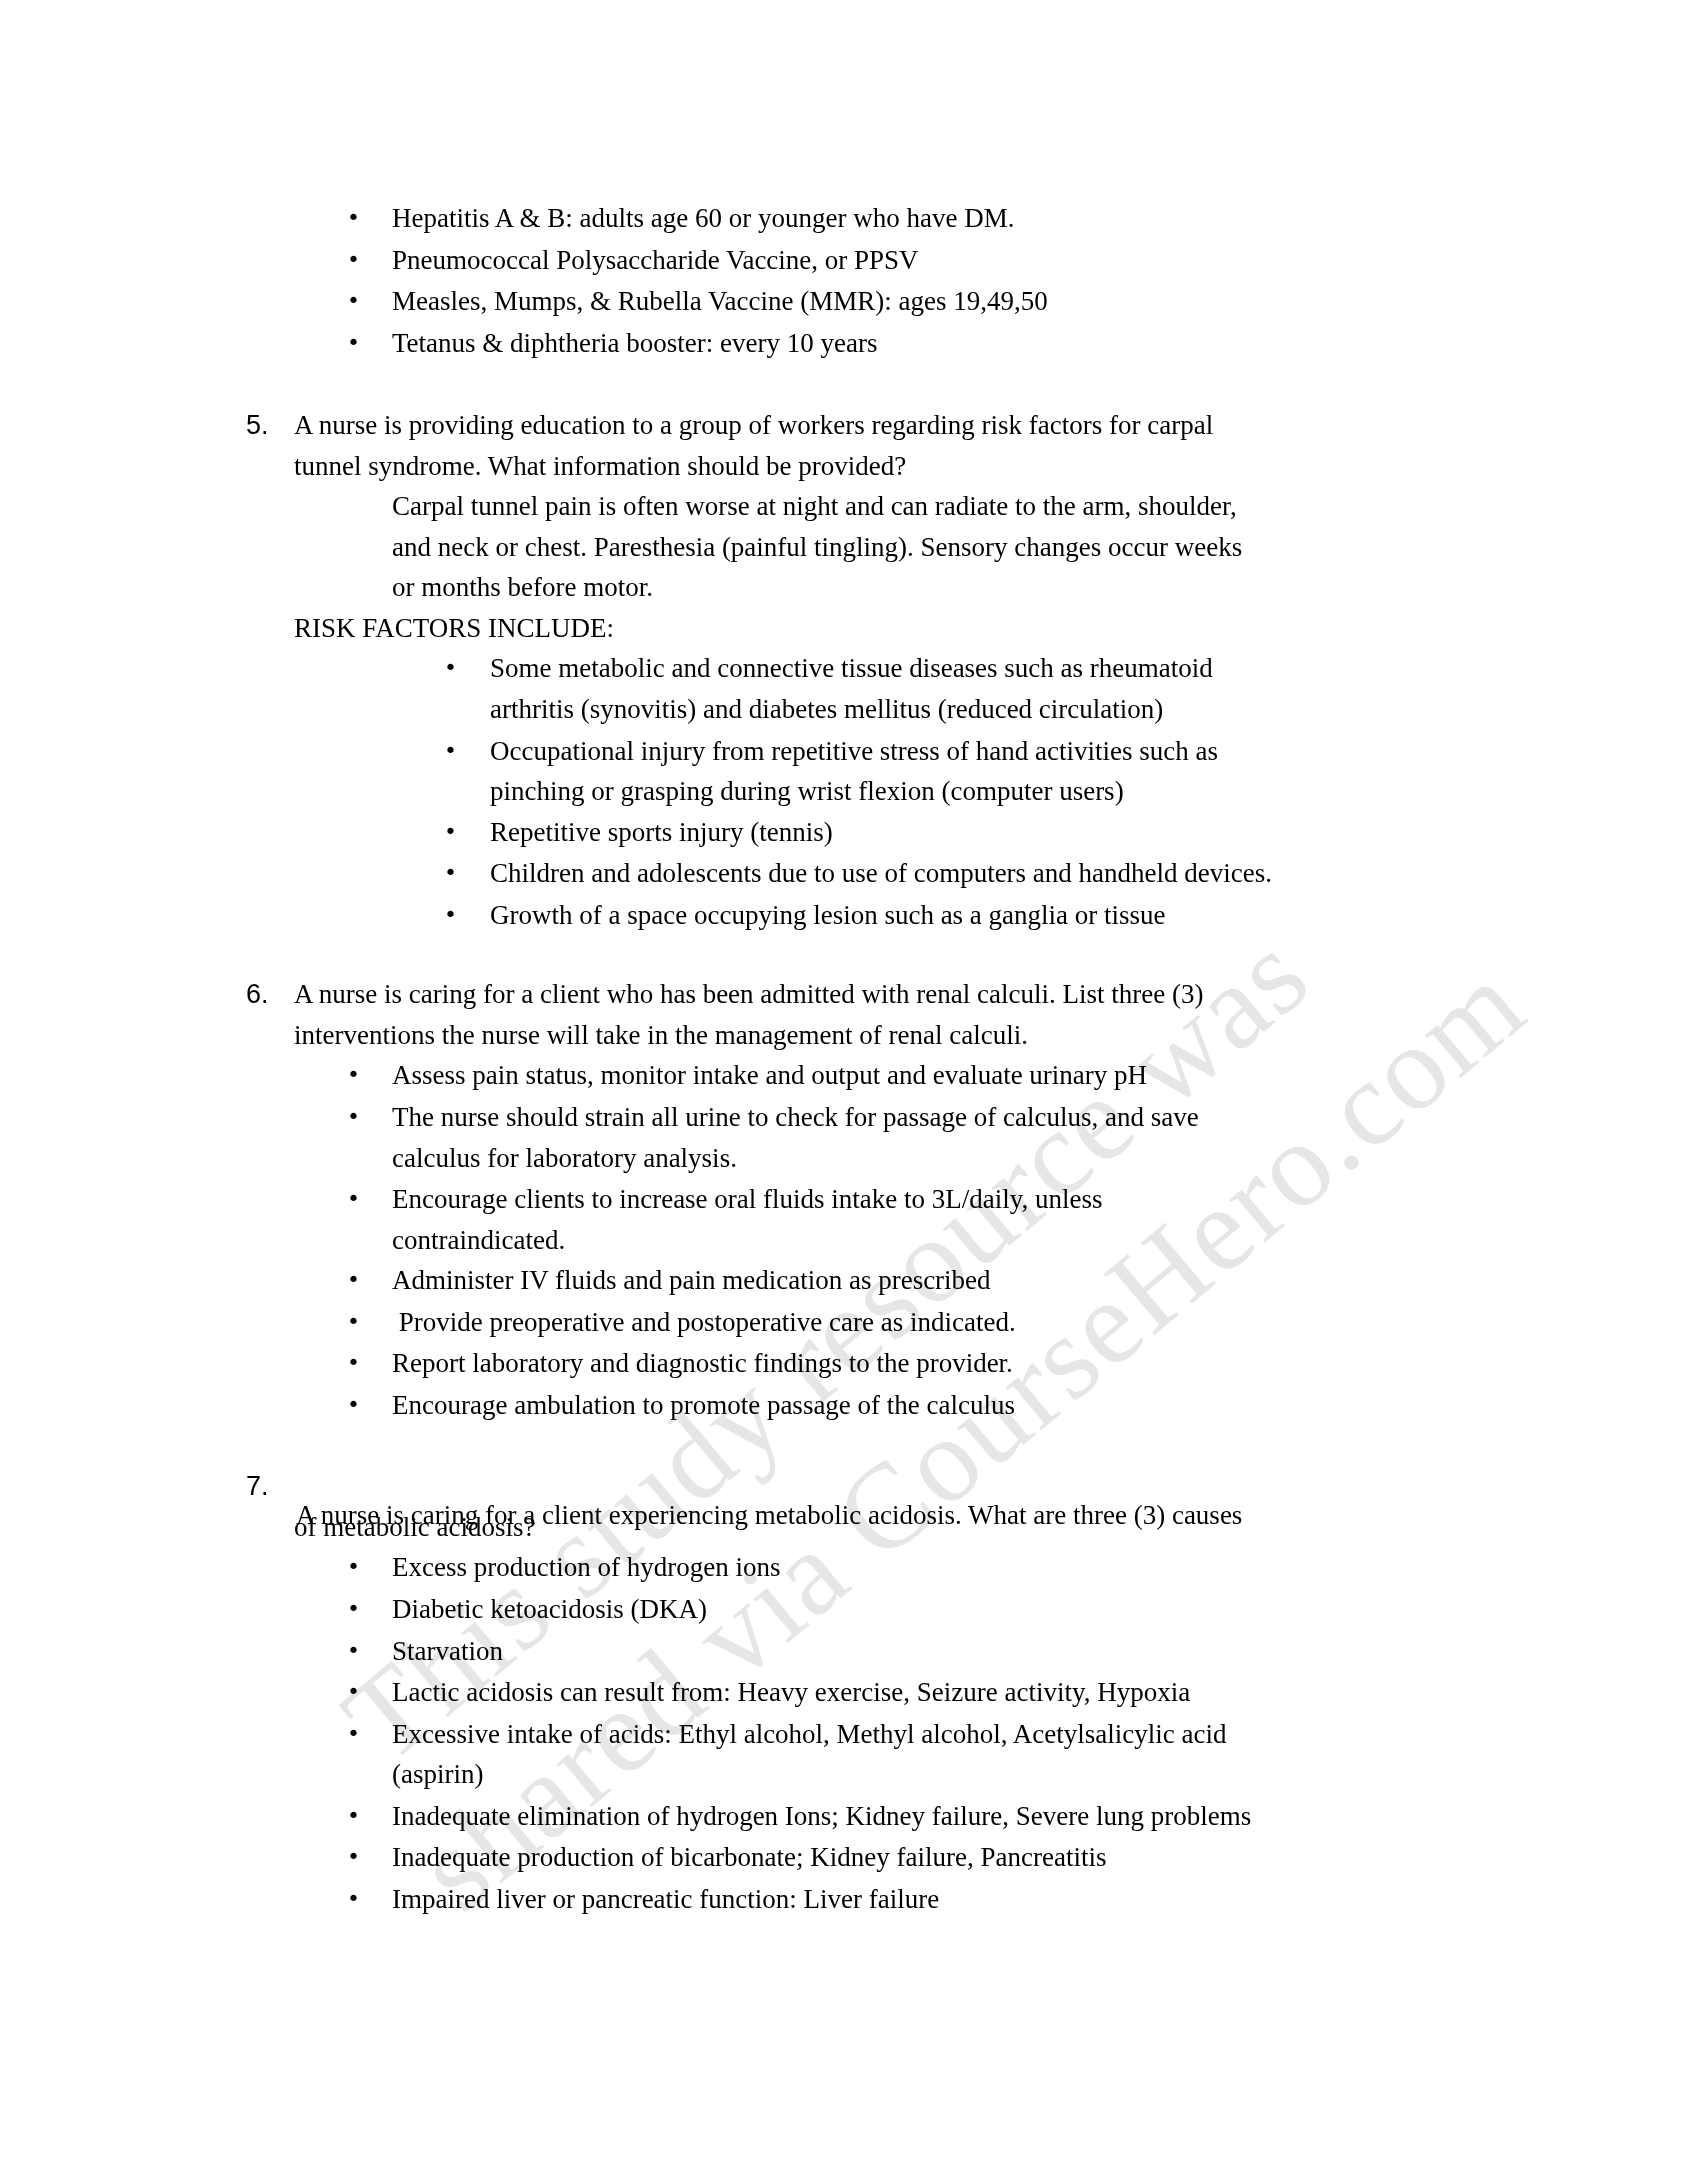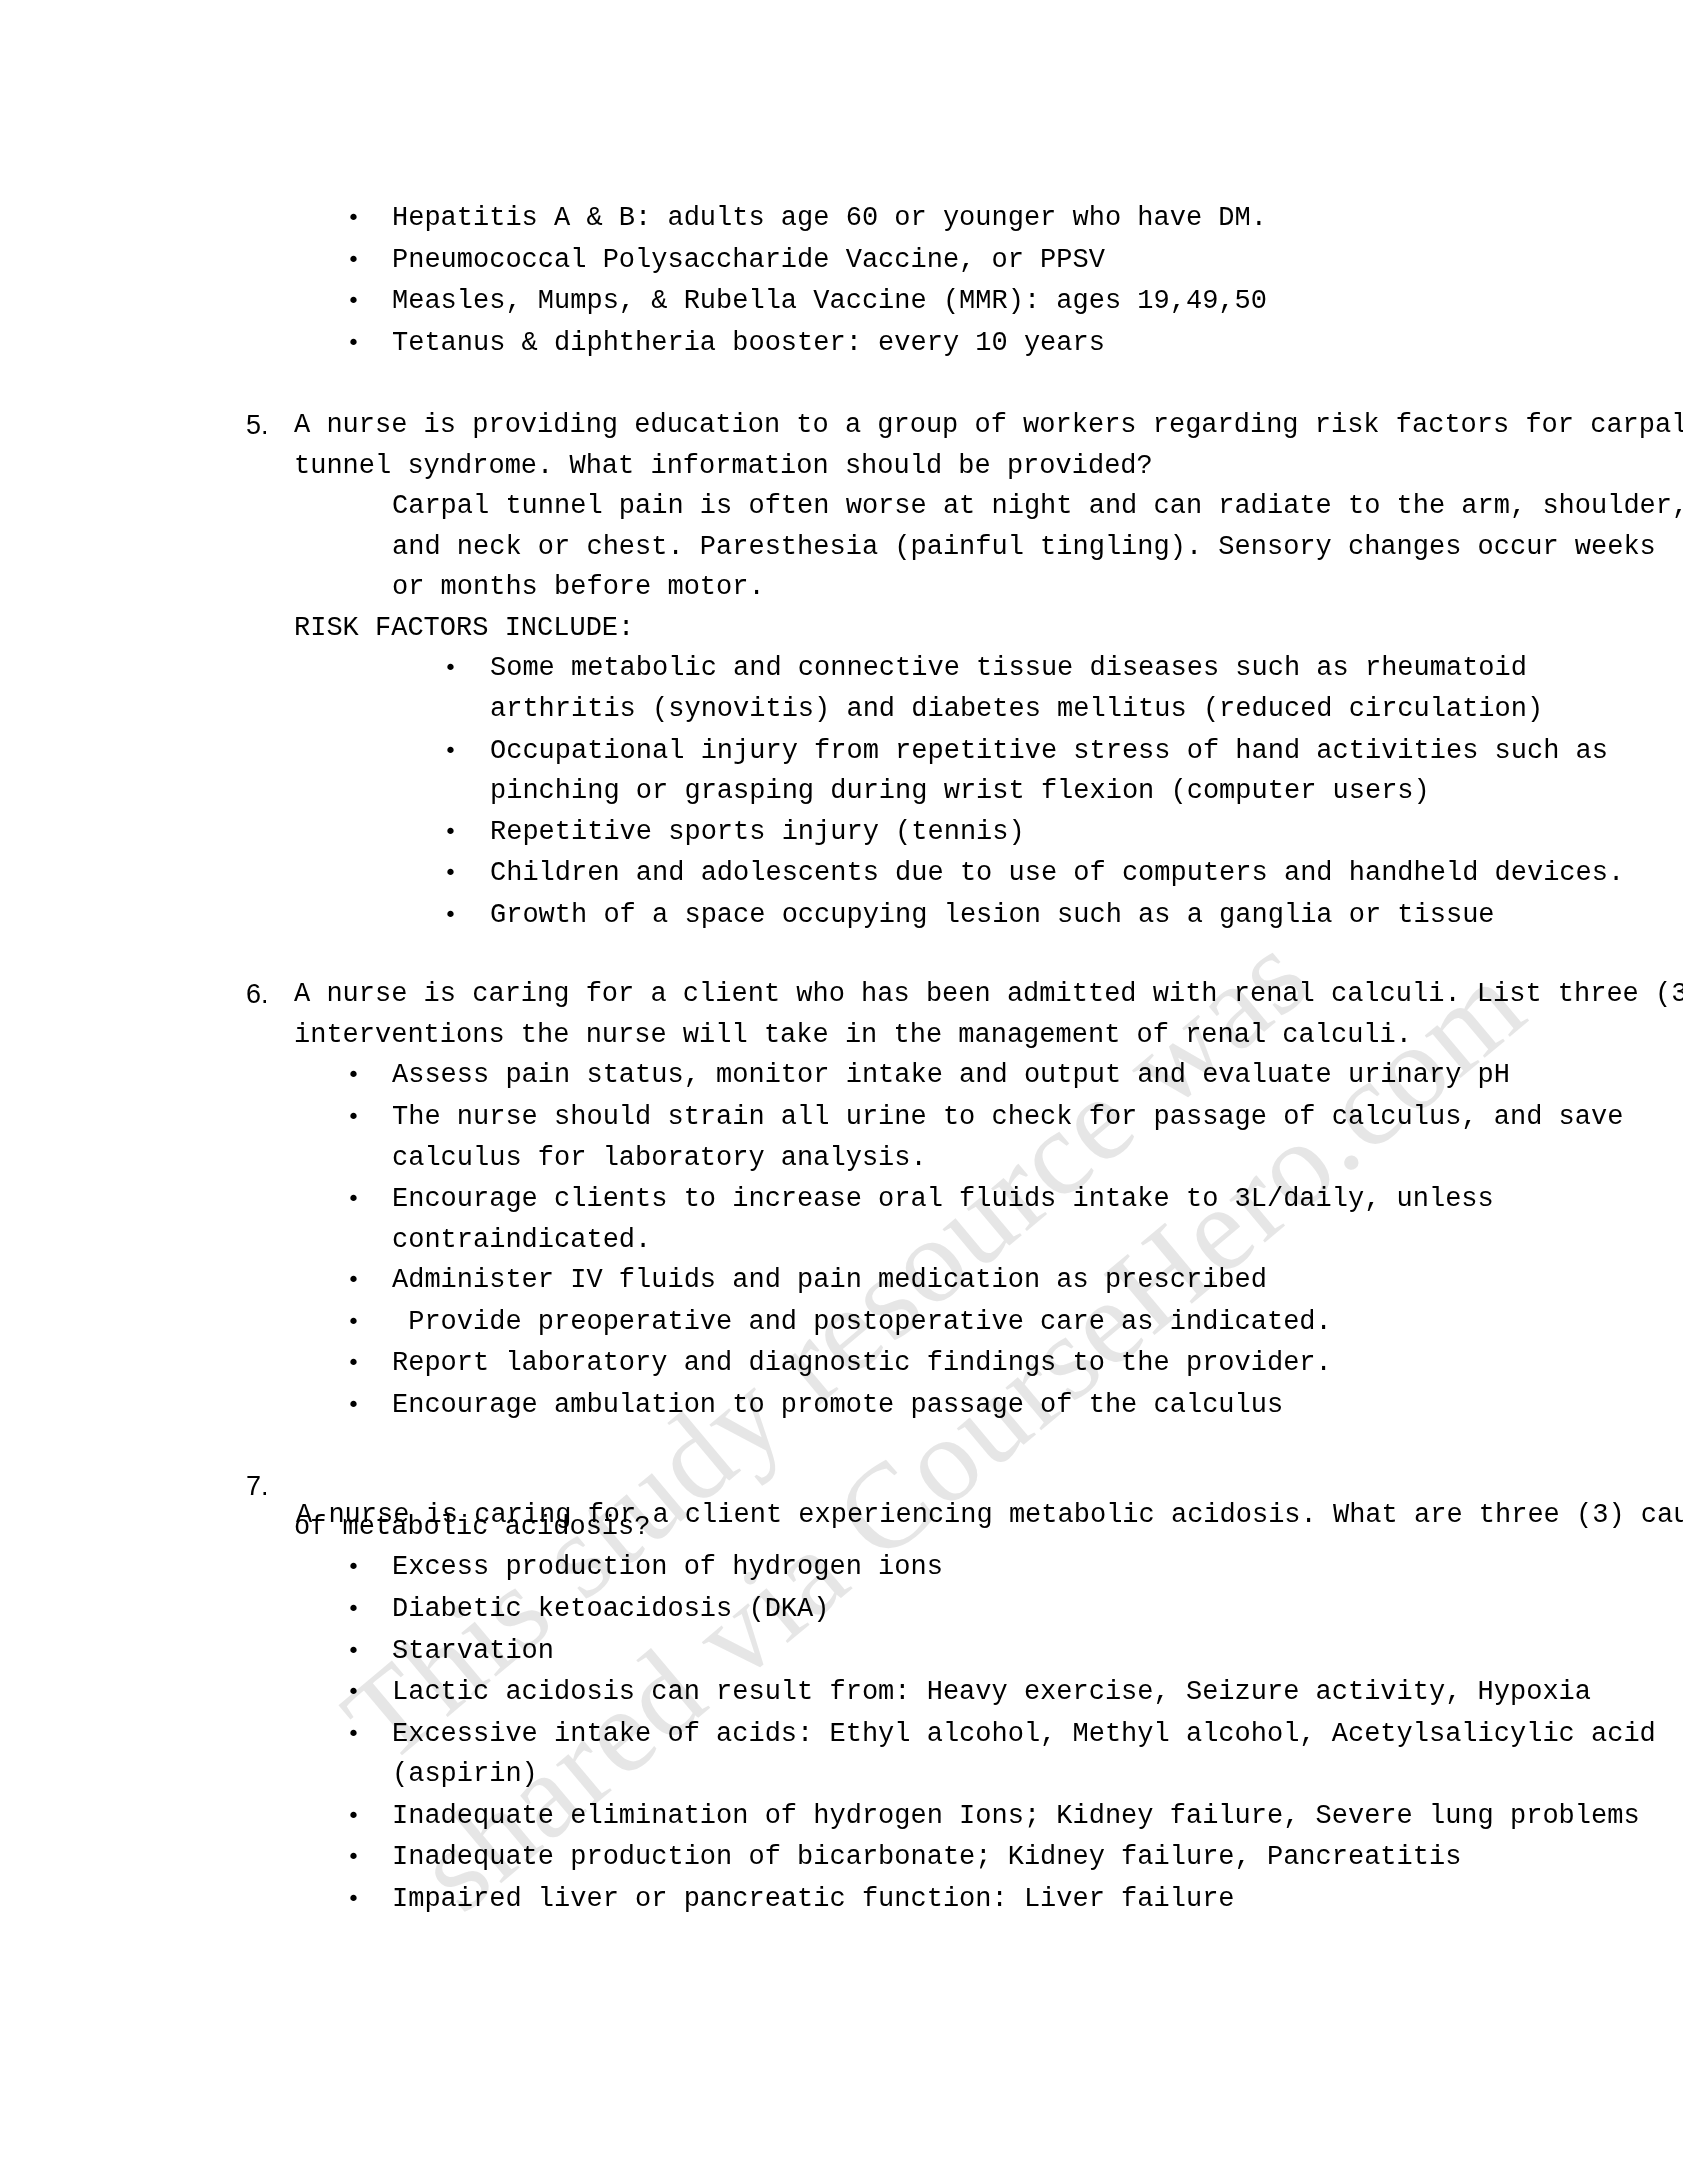--- a/index.html
+++ b/index.html
@@ -1,20 +1,20 @@
 <!DOCTYPE html>
 <html><head>
 <meta charset="utf-8">
 <style>
   html, body { margin: 0; padding: 0; background: #ffffff; }
   body { width: 1683px; height: 2178px; position: relative; overflow: hidden; }
   .page { position: absolute; left: 0; top: 0; width: 1683px; height: 2178px; background: #fff; }
   .line {
     position: absolute;
-    font-family: Liberation Mono, monospace;
+    font-family: Liberation Serif, serif;
     font-size: 27px;
     color: #000;
     white-space: nowrap;
     line-height: 42px;
     height: 42px;
   }
   .bullet {
     position: absolute;
     font-family: "DejaVu Sans", sans-serif;
     font-size: 22px;

